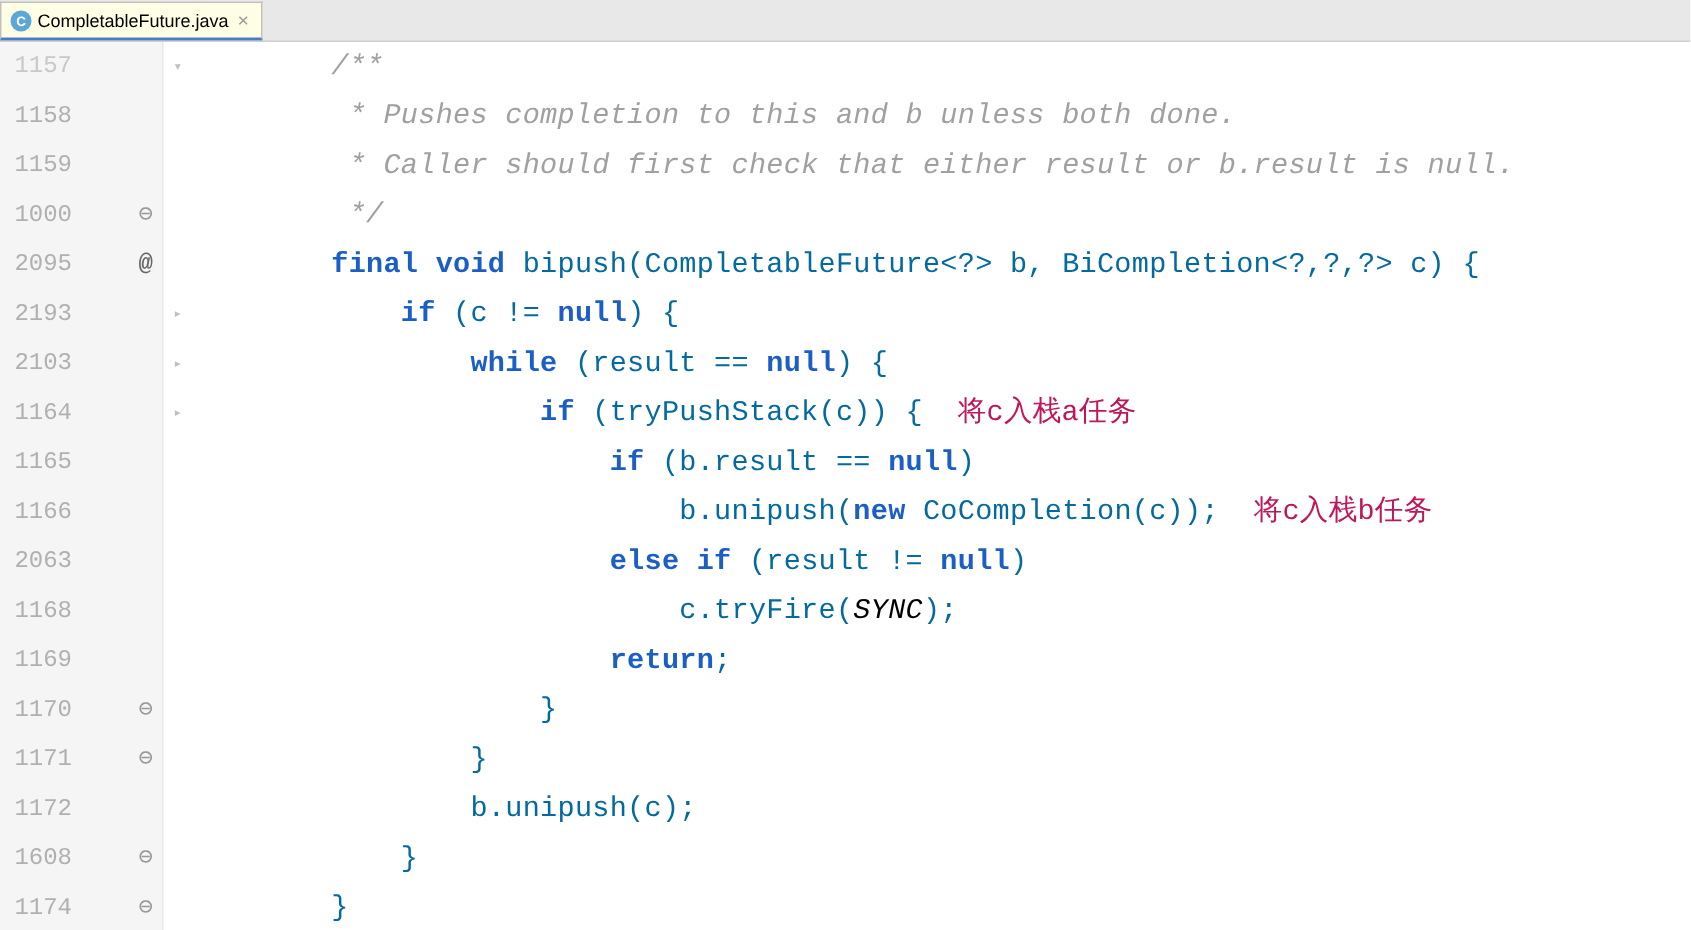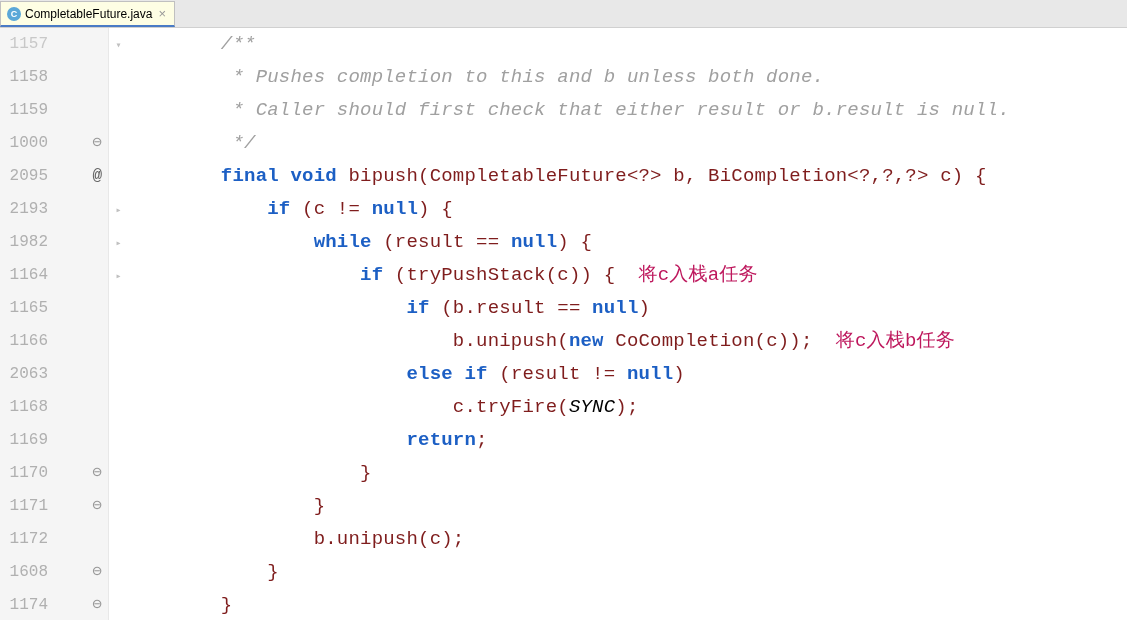--- a/index.html
+++ b/index.html
@@ -117,42 +117,42 @@
   padding-left: 0;
   color: #333;
 }
 .line {
   height: 33px;
 }
 .kw { color: #1c5fc4; font-weight: 700; }
 .comment { color: #a0a0a0; font-style: italic; }
 .str-red { color: #be185d; }
 .italic-purple { color: #000000; font-style: italic; }
-.txt { color: #7f1d1d; text-align: center; }
+.txt { color: #0369a1; text-align: center; }
 </style>
 </head>
 <body>
 
 <div class="tab-bar">
   <div class="tab">
     <span class="tab-icon">C</span>
     <span>CompletableFuture.java</span>
     <span class="tab-close">×</span>
   </div>
 </div>
 
 <div class="editor">
   <div class="gutter-numbers" id="gutter-numbers">
       <div class="num muted">1157</div>
       <div class="num">1158</div>
       <div class="num">1159</div>
       <div class="num">1000</div>
       <div class="num">2095</div>
       <div class="num">2193</div>
-      <div class="num">1982</div>
+      <div class="num">2103</div>
       <div class="num">1164</div>
       <div class="num">1165</div>
       <div class="num">1166</div>
       <div class="num">2063</div>
       <div class="num">1168</div>
       <div class="num">1169</div>
       <div class="num">1170</div>
       <div class="num">1171</div>
       <div class="num">1172</div>
       <div class="num">1608</div>

